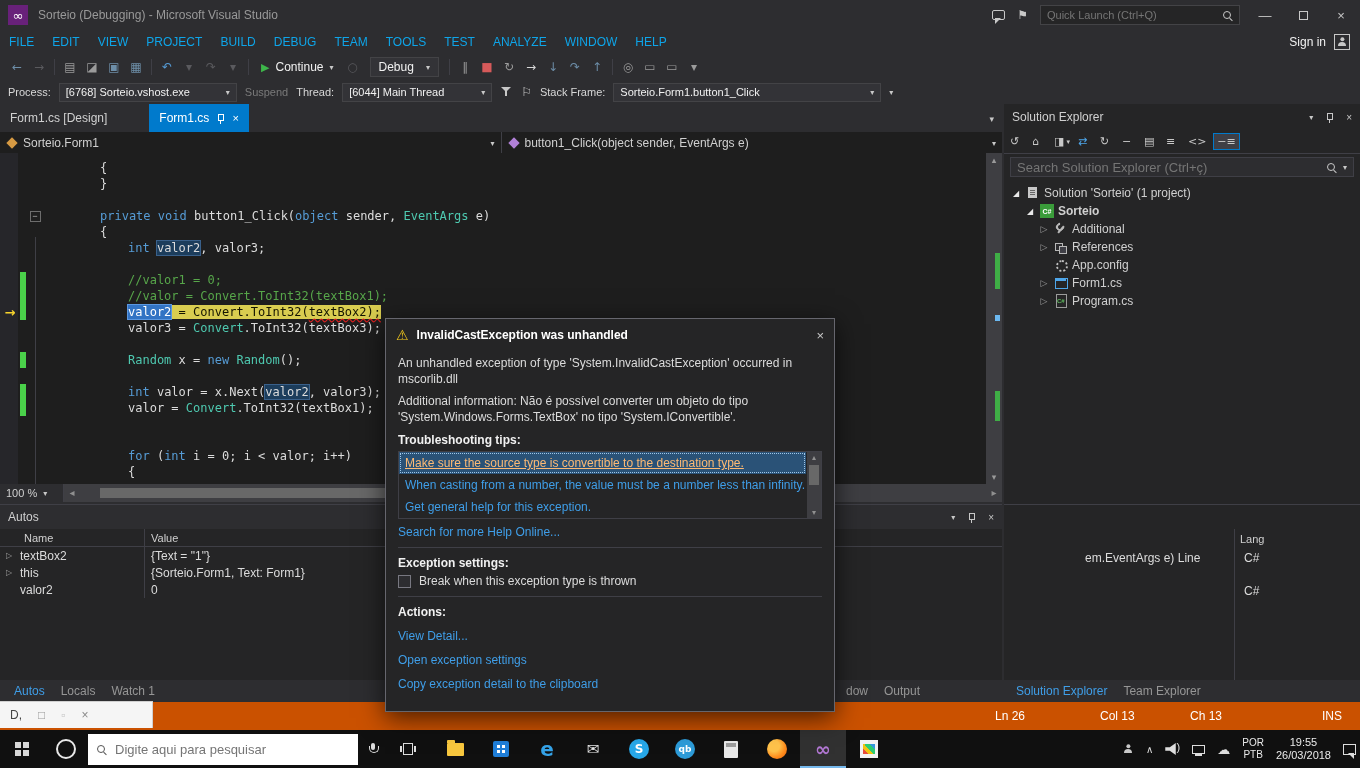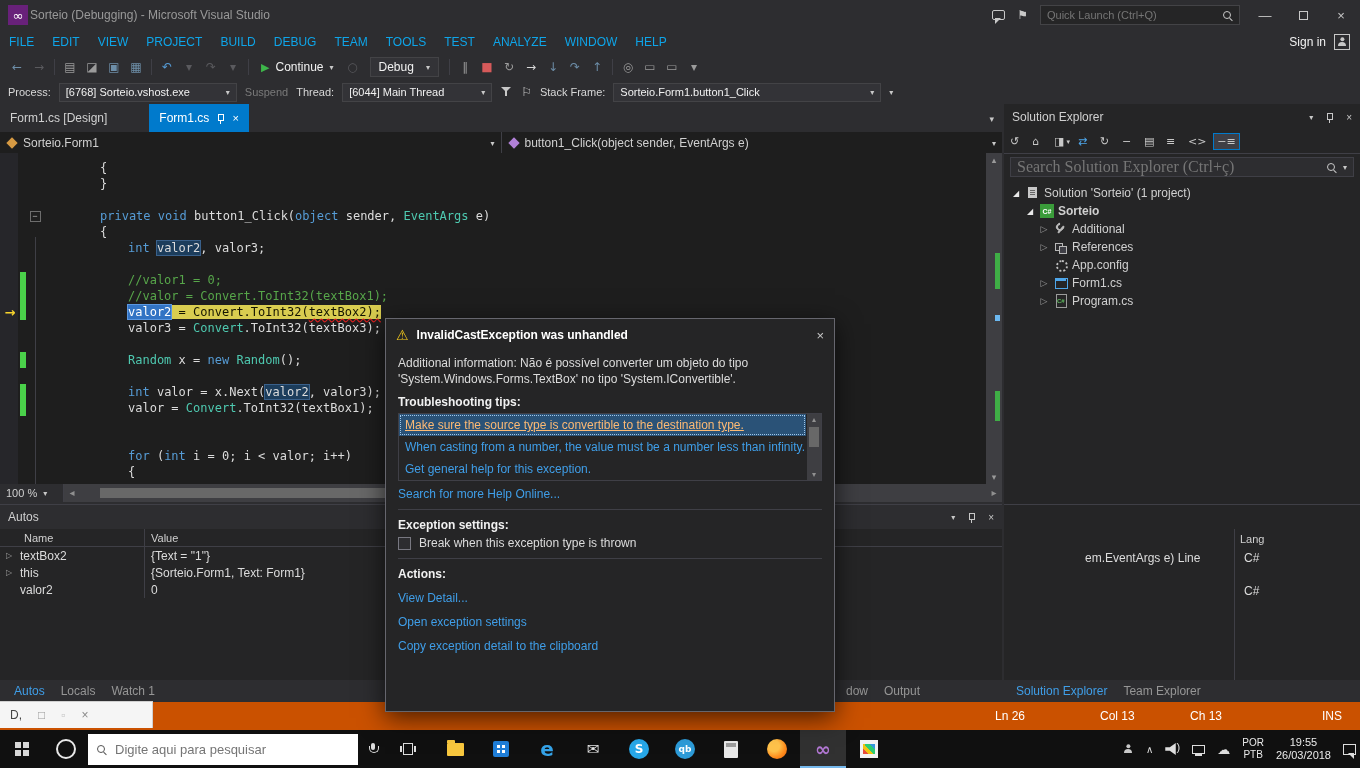--- a/index.html
+++ b/index.html
@@ -3,21 +3,21 @@
 <meta charset="utf-8">
 <style>
 *{margin:0;padding:0;box-sizing:border-box}
 html,body{background:#000}
 .screen{position:relative;width:1360px;height:768px;overflow:hidden;background:#2d2d30;
  font-family:"Liberation Sans",sans-serif;font-size:12px;color:#f1f1f1}
 
 
 .titlebar{position:absolute;left:0;top:0;width:100%;height:30px;display:flex;align-items:center}
 .vs-logo{width:20px;height:20px;margin-left:8px;background:#68217a;color:#fff;font-size:13px;display:flex;align-items:center;justify-content:center;font-family:"DejaVu Sans",sans-serif}
-.title-text{margin-left:2px;color:#999}
+.title-text{margin-left:10px;color:#999}
 .title-right{position:absolute;right:0;top:0;height:30px;display:flex;align-items:center;gap:12px;padding-right:6px}
 .bubble{position:relative;width:13px;height:10px;border:1px solid #c8c8c8;border-radius:2px;display:inline-block}
 .bubble::after{content:"";position:absolute;left:2px;bottom:-5px;border:3px solid transparent;border-top-color:#c8c8c8;border-left-color:#c8c8c8}
 .flagx{color:#c8c8c8;font-size:12px;font-family:"DejaVu Sans",sans-serif}
 .qlaunch{width:200px;height:20px;background:#252526;border:1px solid #434346;display:flex;align-items:center;padding-right:6px}
 .qlaunch input{flex:1;background:transparent;border:none;outline:none;color:#7f7f7f;font-size:11px;padding:0 6px;font-family:inherit}
 .lens{position:relative;width:11px;height:11px;display:inline-block;color:#c8c8c8;flex:none}
 .lens::before{content:"";position:absolute;width:6px;height:6px;border:1px solid currentColor;border-radius:50%;left:1px;top:1px}
 .lens::after{content:"";position:absolute;width:4px;height:1px;background:currentColor;transform:rotate(45deg);left:7px;top:9px}
 .winbtn{color:#c8c8c8;font-size:13px;width:26px;text-align:center}
@@ -102,21 +102,21 @@
 
 
 .right-panel{position:absolute;left:1004px;top:104px;width:356px;height:576px;background:#252526}
 .rp-title{height:26px;display:flex;align-items:center;padding:0 8px;color:#d0d0d0}
 .rp-icons{margin-left:auto;display:flex;gap:12px;align-items:center;color:#c8c8c8;font-size:10px}
 .se-toolbar{height:24px;display:flex;align-items:center;gap:8px;padding:0 6px;color:#c8c8c8;border-bottom:1px solid #3f3f46}
 .se-icon{min-width:14px;text-align:center;font-size:11px;font-family:"DejaVu Sans",sans-serif;display:inline-flex;align-items:center;gap:2px}
 .se-icon.sel{background:#3f3f46;outline:1px solid #007acc;padding:1px 3px}
 .se-caret{font-size:7px;color:#c8c8c8}
 .se-search{margin:3px 6px;height:20px;background:#2d2d30;border:1px solid #3f3f46;display:flex;align-items:center;gap:6px;padding-right:6px}
-.se-search input{flex:1;background:transparent;border:none;outline:none;color:#7f7f7f;font-size:16px;padding:0 6px;font-family:Liberation Serif, serif}
+.se-search input{flex:1;background:transparent;border:none;outline:none;color:#7f7f7f;font-size:13px;padding:0 6px;font-family:Liberation Sans, sans-serif}
 .tree{padding-top:4px}
 .tree-row{height:18px;display:flex;align-items:center;gap:4px;color:#d0d0d0}
 .tree-arrow{width:12px;text-align:center;color:#9b9b9b;font-size:9px;flex:none}
 .tree-arrow.exp{color:#e8e8e8;font-size:8px}
 .t-icon{width:14px;height:14px;position:relative;display:inline-block;flex:none}
 .ic-solution::before{content:"";position:absolute;left:2px;top:1px;width:9px;height:11px;background:#c8c8c8}
 .ic-solution::after{content:"";position:absolute;left:4px;top:4px;width:5px;height:1px;background:#666;box-shadow:0 2px 0 #666,0 4px 0 #666}
 .ic-project{background:#3a9c3a}
 .ic-project::after{content:"C#";position:absolute;left:0;top:0;width:14px;height:14px;font-size:7px;font-weight:bold;color:#fff;display:flex;align-items:center;justify-content:center}
 .ic-properties::before{content:"";position:absolute;left:6px;top:3px;width:2px;height:9px;background:#b8b8b8;transform:rotate(40deg)}
@@ -656,20 +656,21 @@
       <span class="ghost-item" style="color: rgb(138, 138, 138);">×</span>
     </div>
 
   <div class="dialog">
     <div class="dlg-title">
       <span class="warn">⚠</span>
       <span>InvalidCastException was unhandled</span>
       <span class="dlg-close">×</span>
     </div>
     <div class="dlg-body">
+      <div class="msg">An unhandled exception of type 'System.InvalidCastException' occurred in mscorlib.dll</div>
       <div class="msg">Additional information: Não é possível converter um objeto do tipo 'System.Windows.Forms.TextBox' no tipo 'System.IConvertible'.</div>
       <div class="sec">Troubleshooting tips:</div>
       <div class="tipbox">
         <div class="tip-scroll">
           <span class="ts-arrow top">▴</span>
           <div class="tip-thumb"></div>
           <span class="ts-arrow bot">▾</span>
         </div>
       <div class="tip tip-selected">Make sure the source type is convertible to the destination type.</div>
           <div class="tip">When casting from a number, the value must be a number less than infinity.</div>

